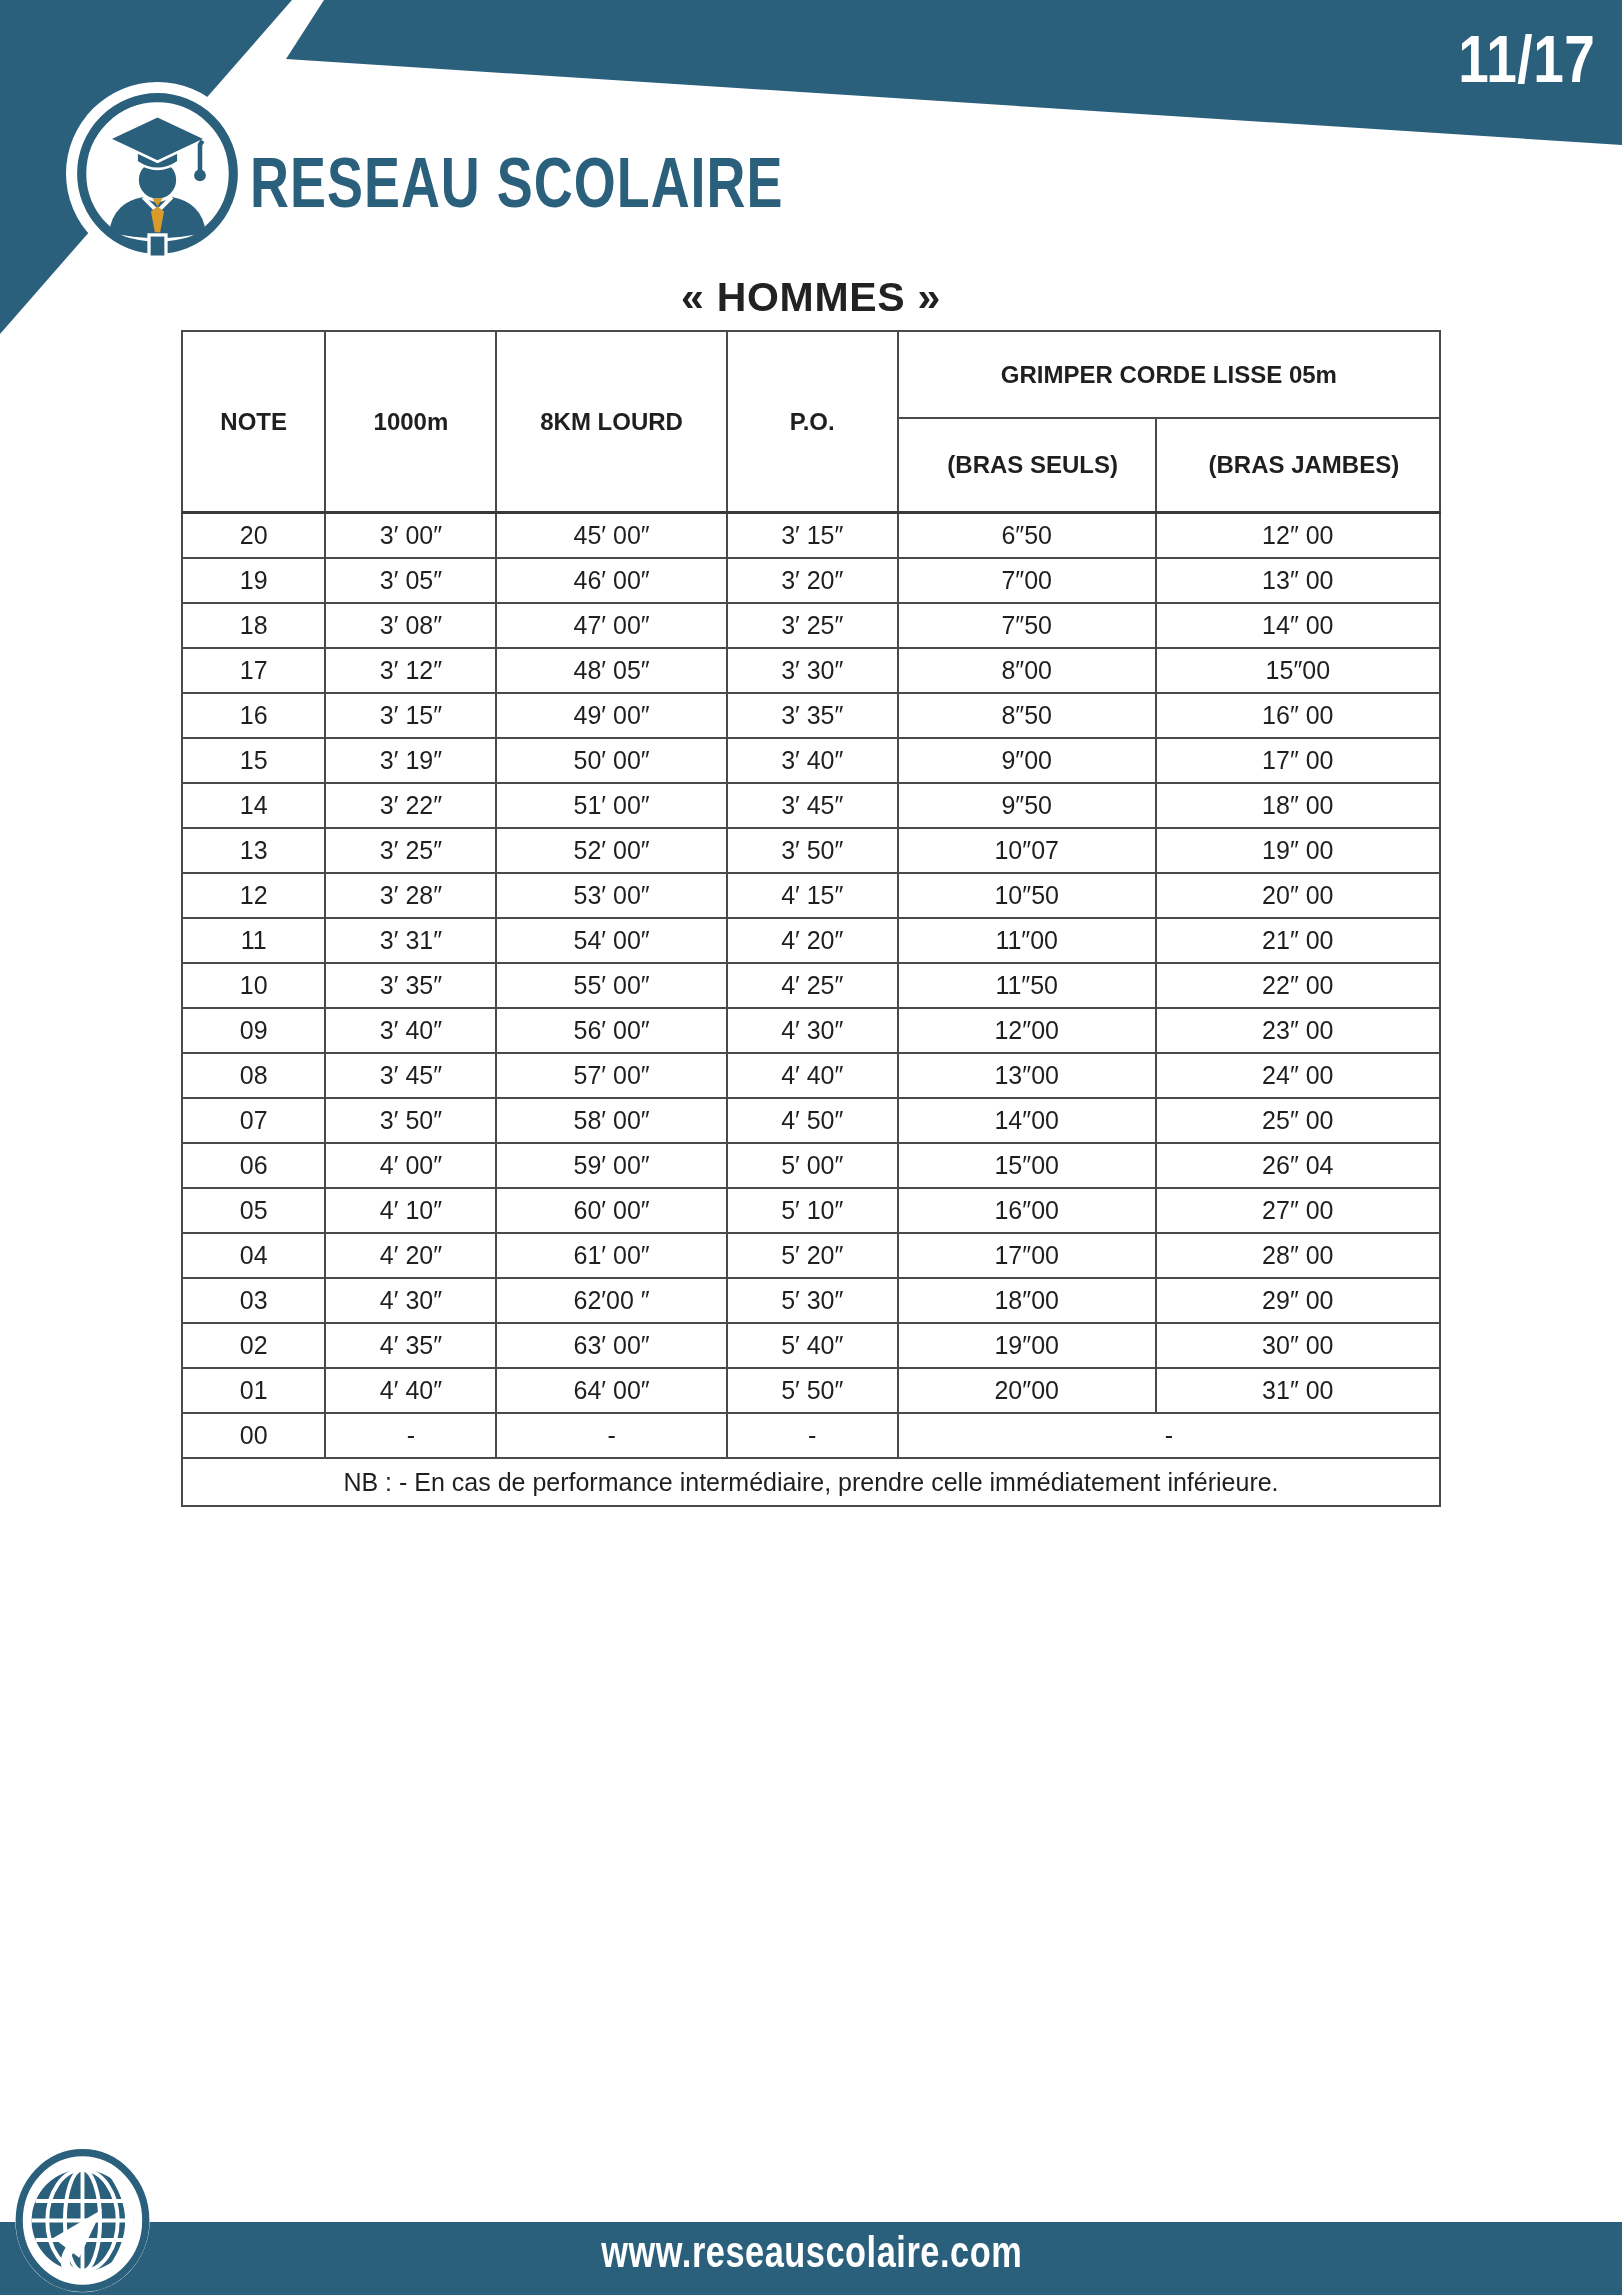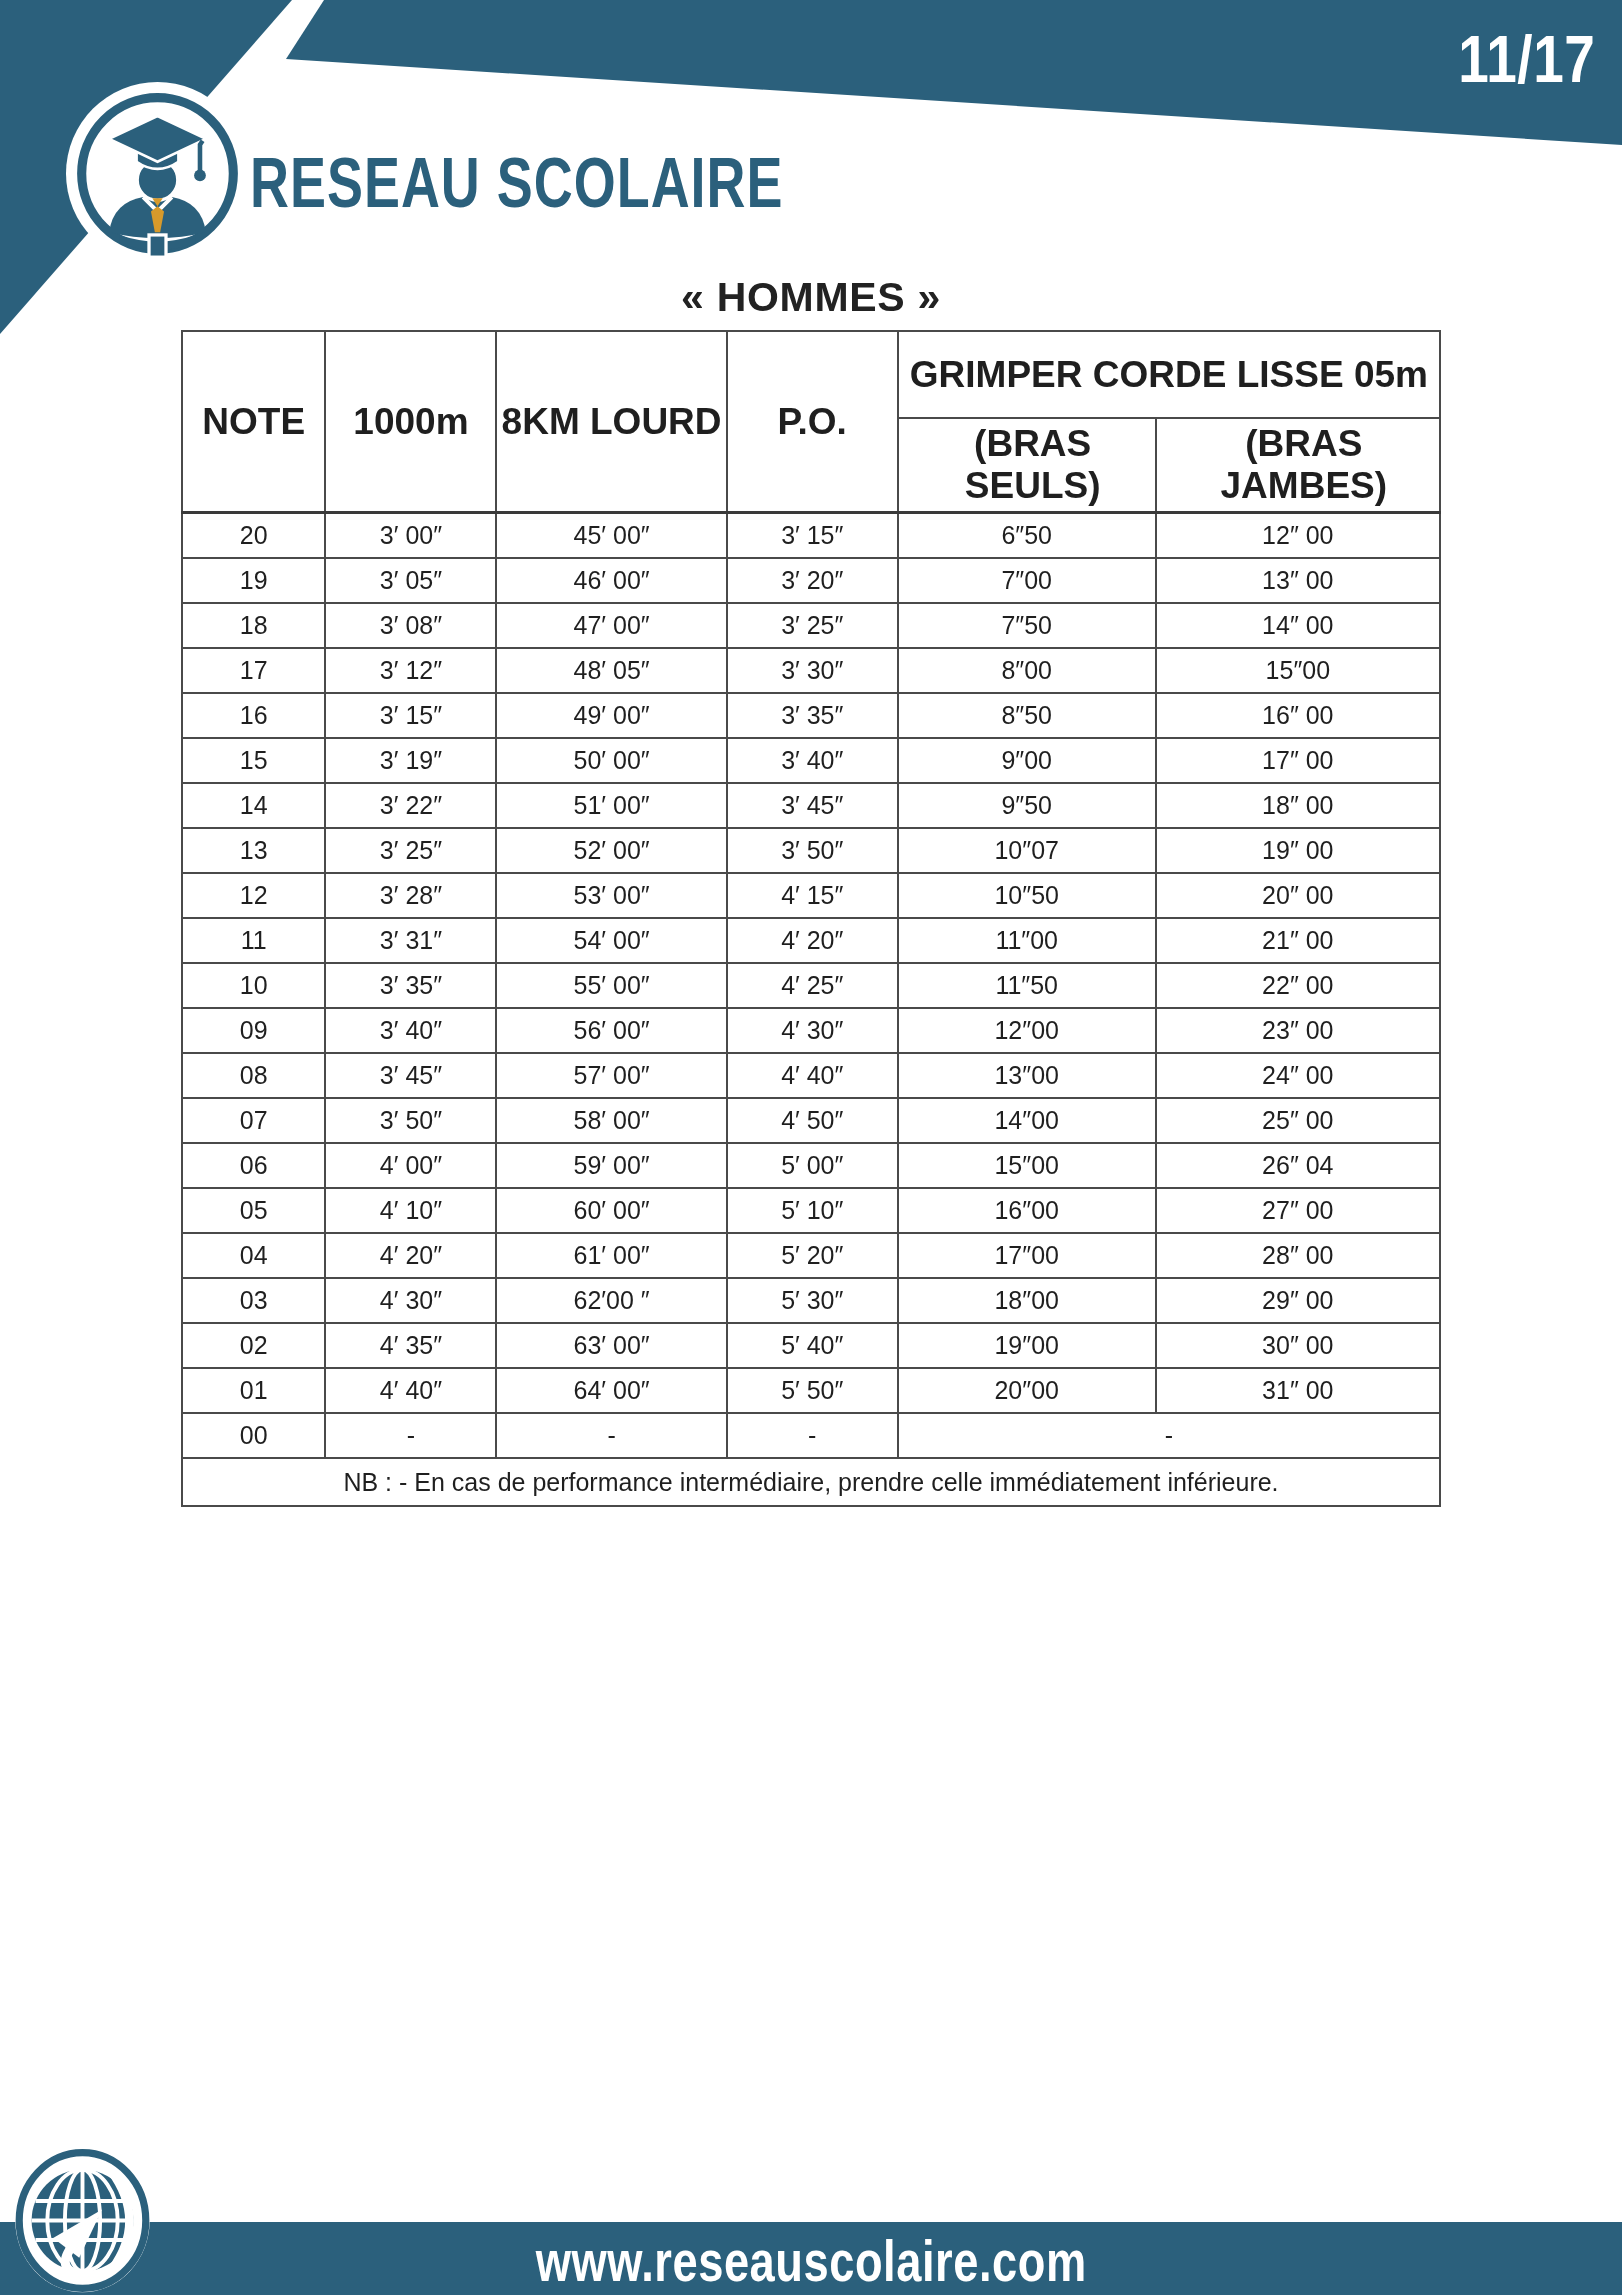--- a/index.html
+++ b/index.html
@@ -35,35 +35,35 @@
   table.grades{
     position:absolute;left:181px;top:330px;width:1260px;
     border-collapse:collapse;table-layout:fixed;
     color:#1f1f1f;
   }
   table.grades th,table.grades td{
     border:2px solid #4a4a4a;text-align:center;vertical-align:middle;
     padding:0;overflow:hidden;
   }
   table.grades{border:2.6px solid #333;}
-  table.grades th{font-size:37px;font-weight:bold;}
+  table.grades th{font-size:24px;font-weight:bold;}
   table.grades td{font-size:25px;height:43px;}
   tr.group-row th{height:85px;}
   tr.sub-row th{height:92px;padding-left:12px;}
   thead tr.sub-row{border-bottom:3.3px solid #3a3a3a;}
   td.nb-cell{
     text-align:left;font-size:25.5px;padding:6.5px 9.2px !important;
     height:33px !important;
     border-radius:19px;
   }
   
   .ftr-bar{position:absolute;left:0;top:2222px;width:1623px;height:74px;background:#2b607c;}
   .site-text{
     position:absolute;left:0;top:2227px;width:1623px;text-align:center;color:#fff;
-    font-weight:bold;font-size:58px;letter-spacing:0.7px;
+    font-weight:bold;font-size:44px;letter-spacing:0.7px;
   }
   .site-text span{display:inline-block;transform:scaleX(0.78);transform-origin:center;}
   .globe-wrap{position:absolute;left:14.4px;top:2148px;width:137px;height:145px;}
 </style>
 </head>
 <body>
 
 <div class="page">
 
   <div class="hdr-band"></div>

